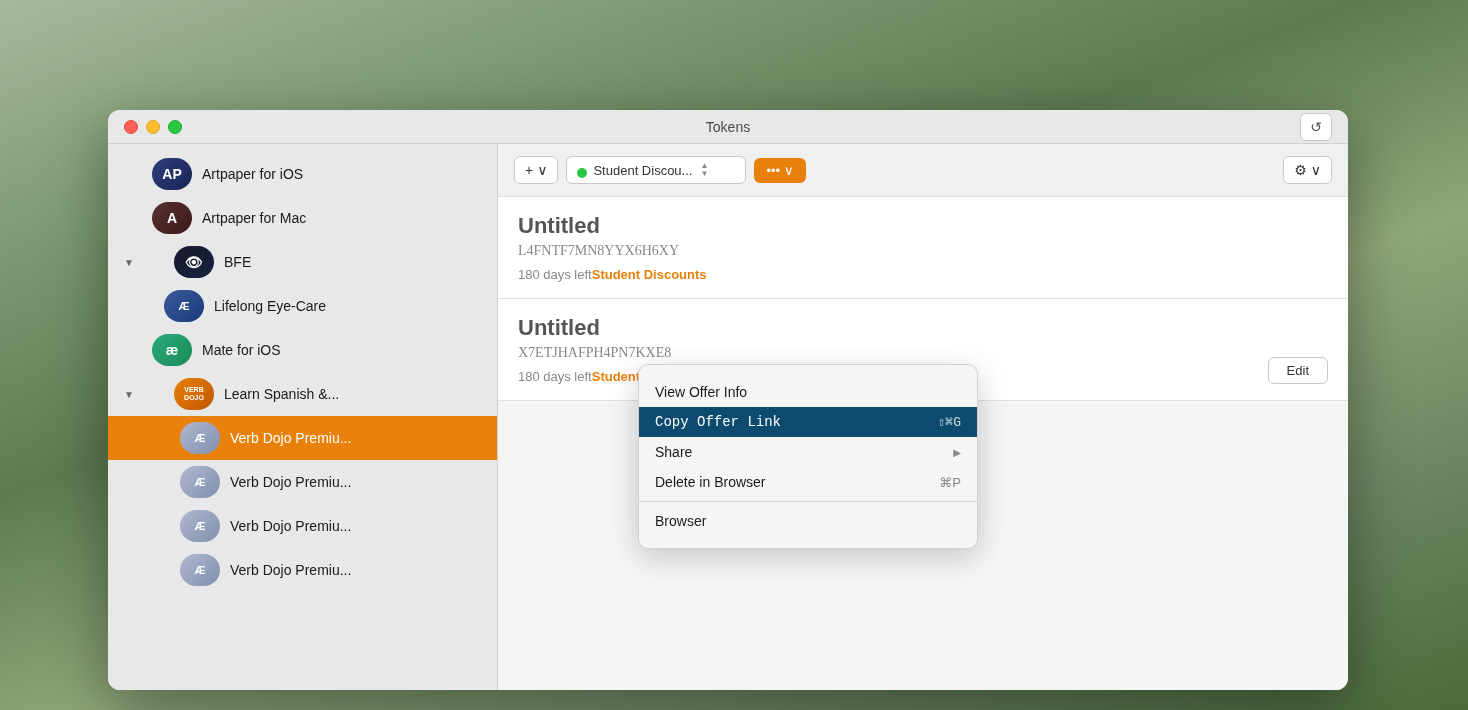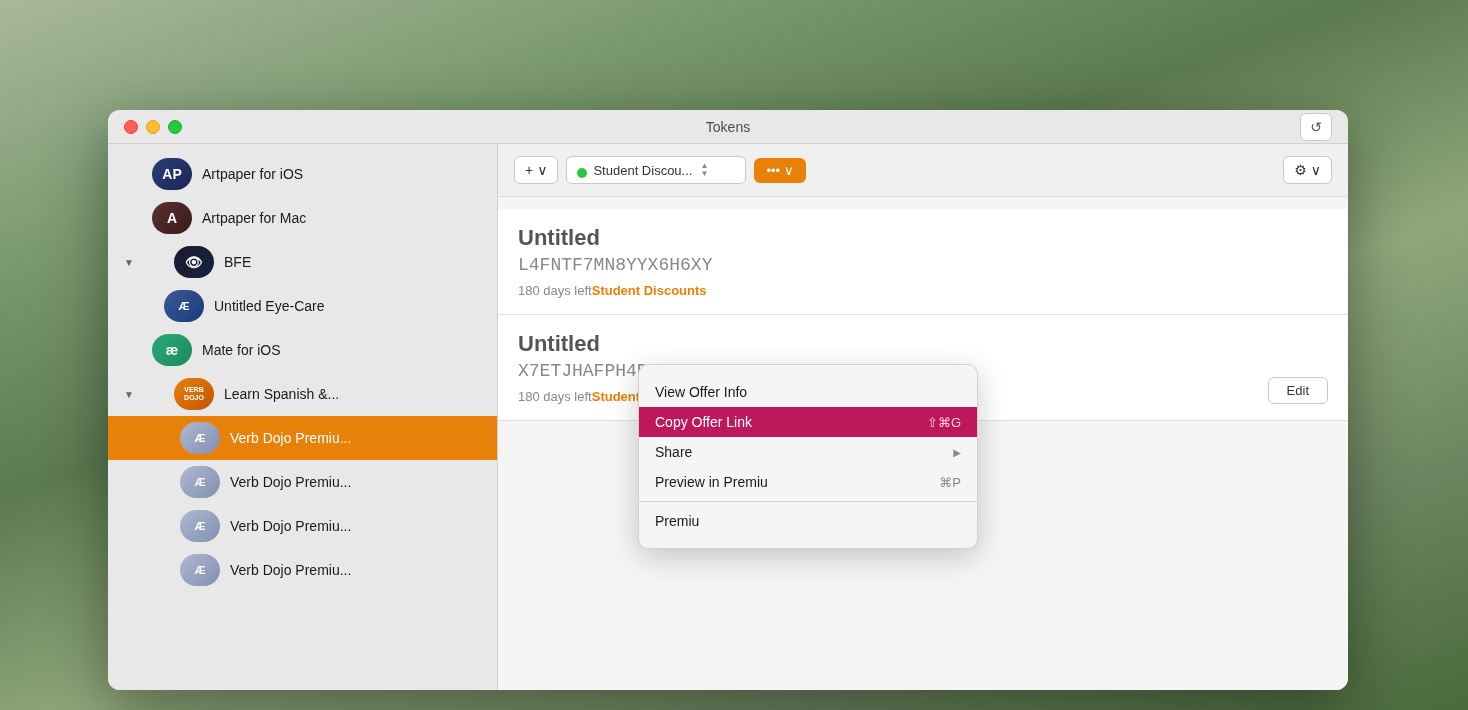--- a/index.html
+++ b/index.html
@@ -257,42 +257,41 @@
       font-size: 14px;
       cursor: pointer;
       color: #333;
       margin-left: auto;
     }
 
     .token-list {
       flex: 1;
       overflow-y: auto;
       padding: 0;
-      margin-top: 12px;
     }
 
     .token-row {
       padding: 16px 20px;
       border-bottom: 1px solid #e0e0e0;
       background: #fff;
       position: relative;
     }
 
     .token-title {
       font-size: 22px;
       font-weight: 700;
       color: #555;
       margin-bottom: 4px;
     }
 
     .token-code {
-      font-size: 18px;
+      font-size: 14px;
       color: #888;
       margin-bottom: 8px;
-      font-family: Liberation Mono, monospace;
+      font-family: Liberation Serif, serif;
     }
 
     .token-meta {
       display: flex;
       align-items: center;
       font-size: 13px;
     }
 
     .days-left {
       color: #888;
@@ -335,22 +334,23 @@
       display: flex;
       align-items: center;
       justify-content: space-between;
       padding: 7px 16px;
       font-size: 14px;
       color: #1a1a1a;
       cursor: pointer;
     }
 
     .menu-item.highlighted {
-      background: #be185d;
+      background: #0c4a6e;
       color: #fff;
+      font-family: Liberation Mono, monospace;
     }
 
     .menu-item-shortcut {
       color: #888;
       font-size: 13px;
     }
 
     .menu-item.highlighted .menu-item-shortcut {
       color: rgba(255,255,255,0.8);
     }
@@ -400,21 +400,21 @@
       </div>
 
       <div class="sidebar-item">
         <span class="disclosure-triangle">▼</span>
         <div class="app-icon icon-bfe">👁</div>
         <span class="item-label">BFE</span>
       </div>
 
       <div class="sidebar-group-item">
         <div class="app-icon icon-lifelong" style="font-size:11px; font-weight:700;">Æ</div>
-        <span class="item-label">Untitled Eye-Care</span>
+        <span class="item-label">Lifelong Eye-Care</span>
       </div>
 
       <div class="sidebar-item">
         <div class="app-icon icon-mate" style="font-size:14px;">æ</div>
         <span class="item-label">Mate for iOS</span>
       </div>
 
       <div class="sidebar-item">
         <span class="disclosure-triangle">▼</span>
         <div class="app-icon icon-verbdojo" style="font-size:7px; line-height:1.2; font-weight:900; letter-spacing:0; text-align:center;">VERB<br>DOJO</div>
@@ -500,24 +500,24 @@
         </div>
         <div class="menu-item highlighted">
           <span>Copy Offer Link</span>
           <span class="menu-item-shortcut">⇧⌘G</span>
         </div>
         <div class="menu-item">
           <span>Share</span>
           <span class="menu-item-arrow">▶</span>
         </div>
         <div class="menu-item">
-          <span>Preview in Premiu</span>
+          <span>Delete in Browser</span>
           <span class="menu-item-shortcut">⌘P</span>
         </div>
         <div class="menu-divider"></div>
         <div class="menu-item">
-          <span>Premiu</span>
+          <span>Browser</span>
         </div>
       </div>
 
     </div>
   </div>
 </div>
 
 </body></html>

